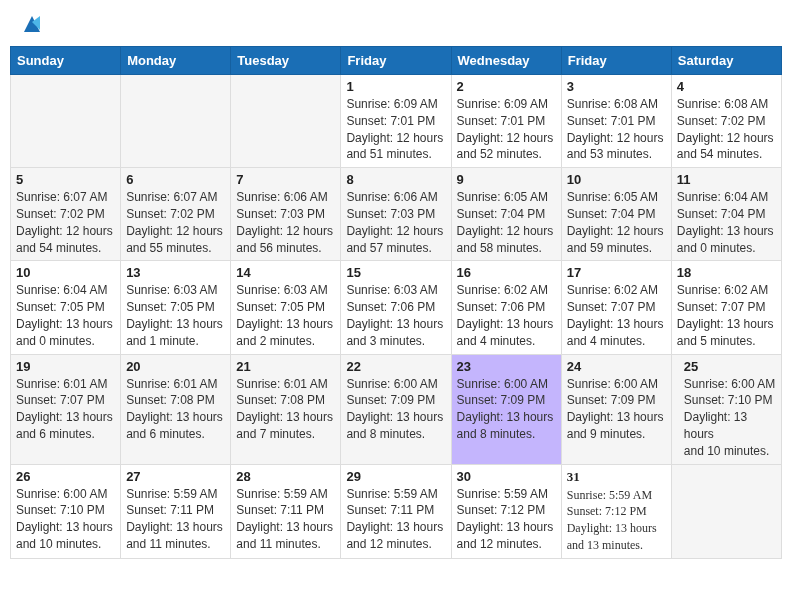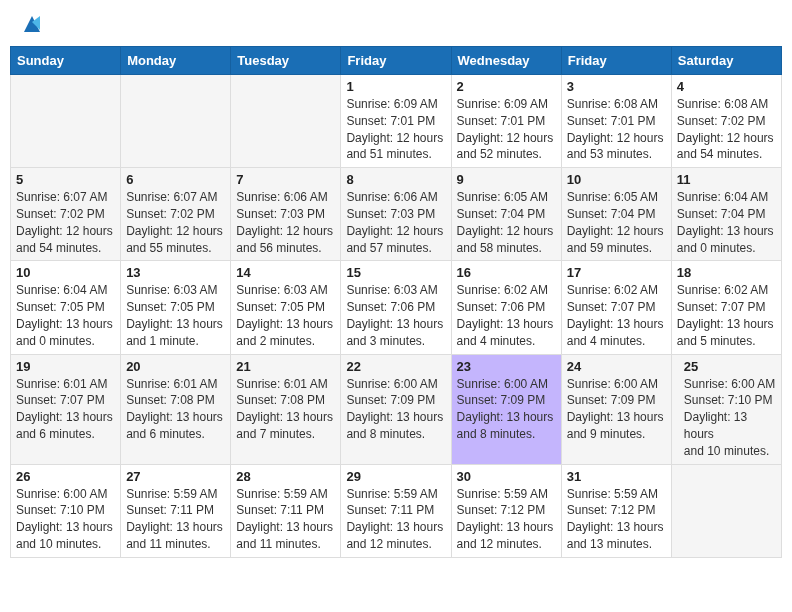--- a/index.html
+++ b/index.html
@@ -338,21 +338,21 @@
 Daylight: 13 hours
 and 12 minutes.</div>
         </td>
         <td style="background-color: rgb(255, 255, 255); margin-left: 20px;">
           <span class="day-num">30</span>
           <div class="day-info" style="white-space: pre-line;">Sunrise: 5:59 AM
 Sunset: 7:12 PM
 Daylight: 13 hours
 and 12 minutes.</div>
         </td>
-        <td style="background-color: rgb(255, 255, 255);">
+        <td style="background-color: rgb(255, 255, 255); font-family: Liberation Serif, serif;">
           <span class="day-num">31</span>
           <div class="day-info" style="white-space: pre-line;">Sunrise: 5:59 AM
 Sunset: 7:12 PM
 Daylight: 13 hours
 and 13 minutes.</div>
         </td>
         <td class="empty-cell"></td>
       </tr>
     </tbody>
 </table>

